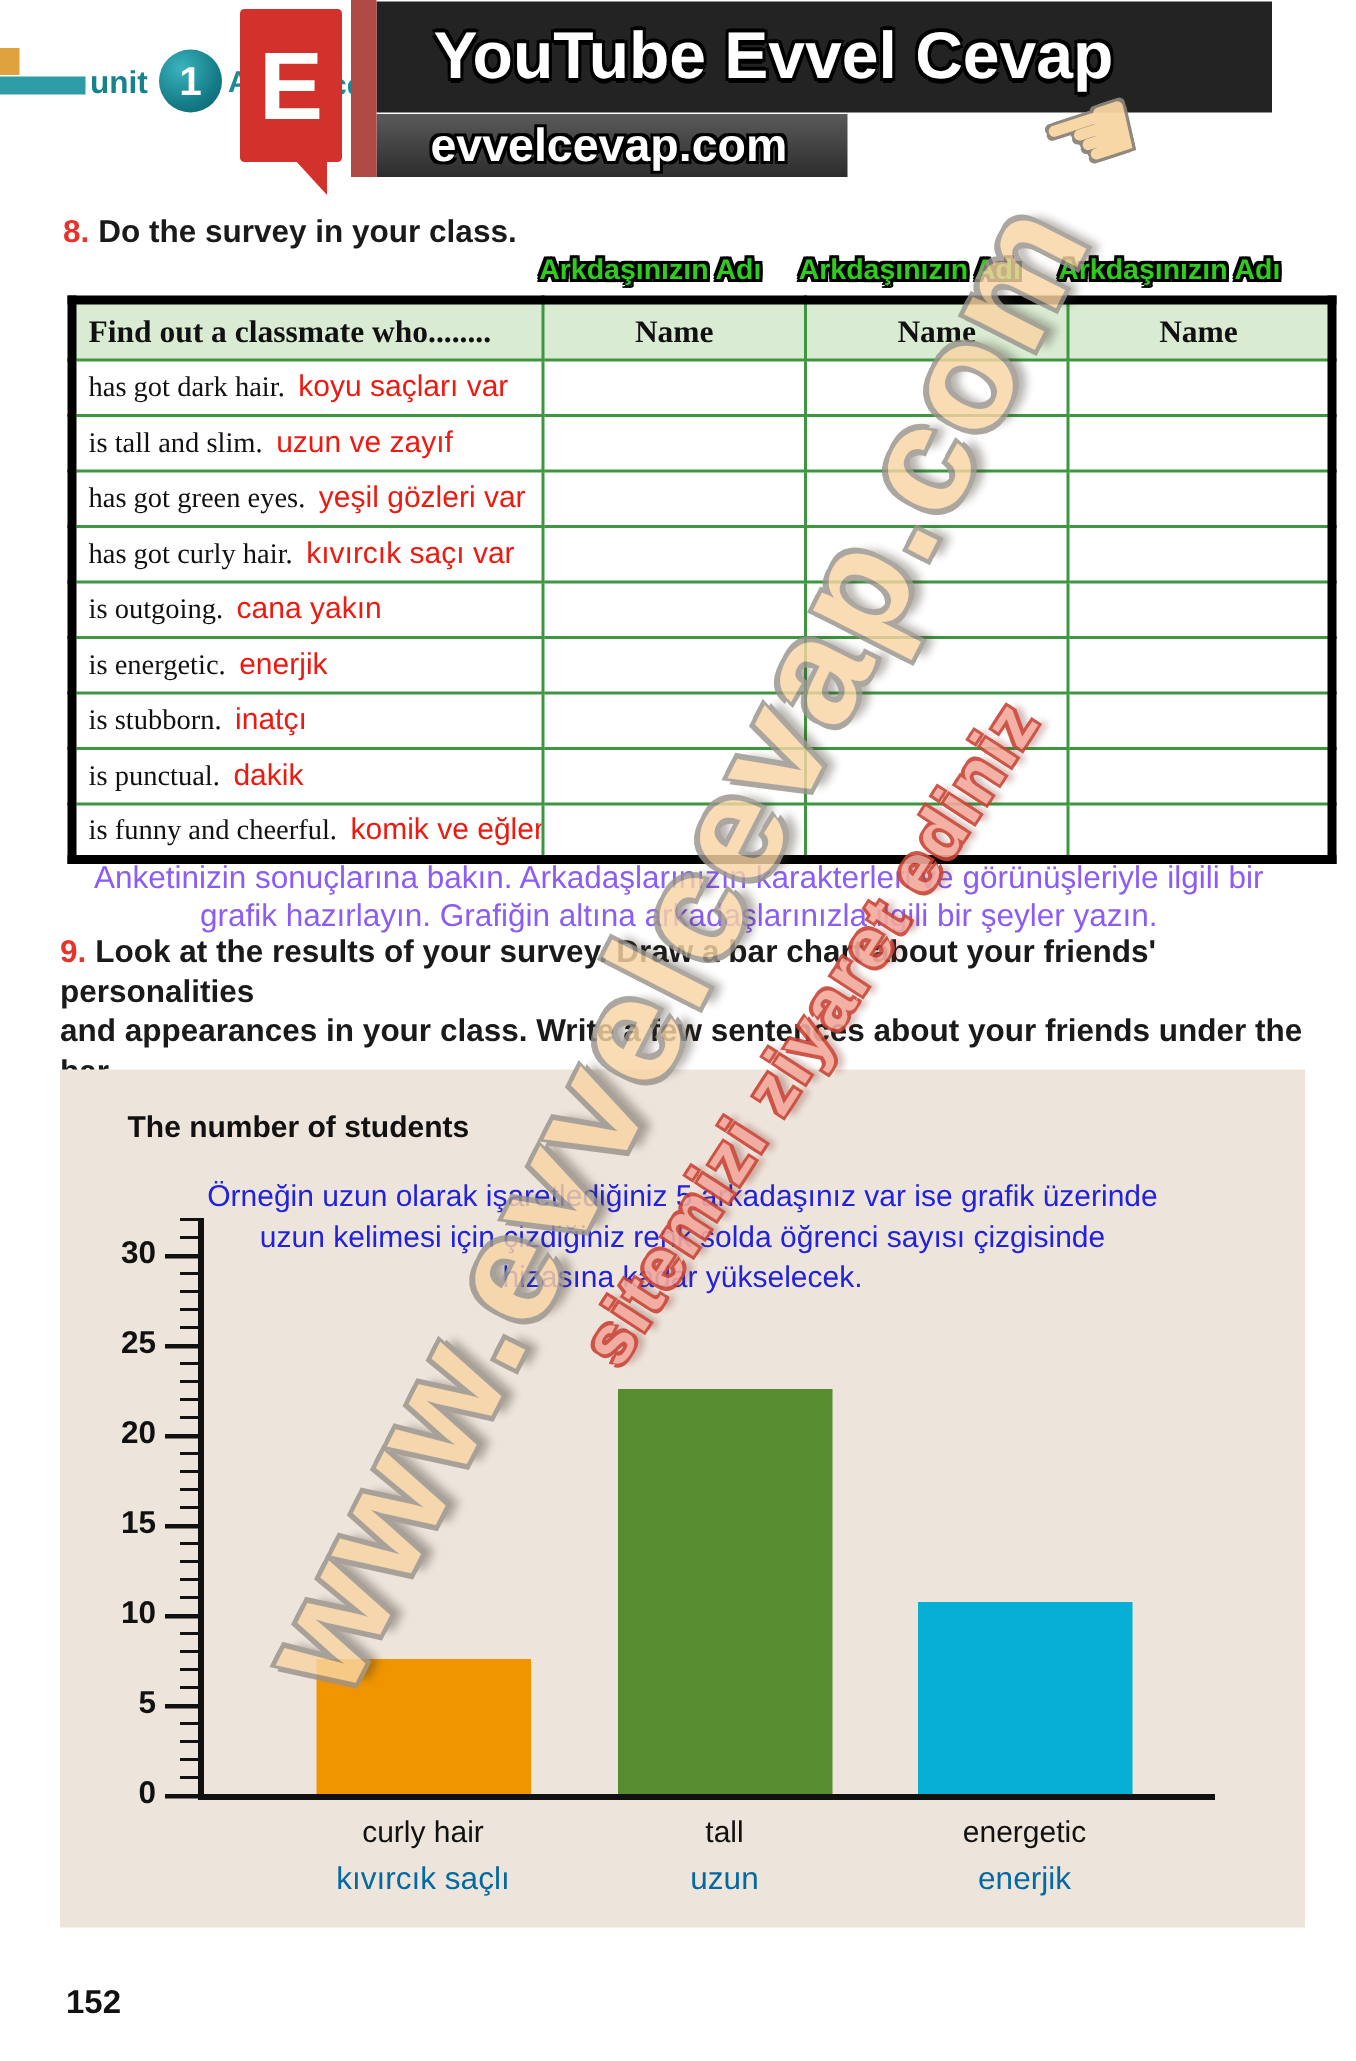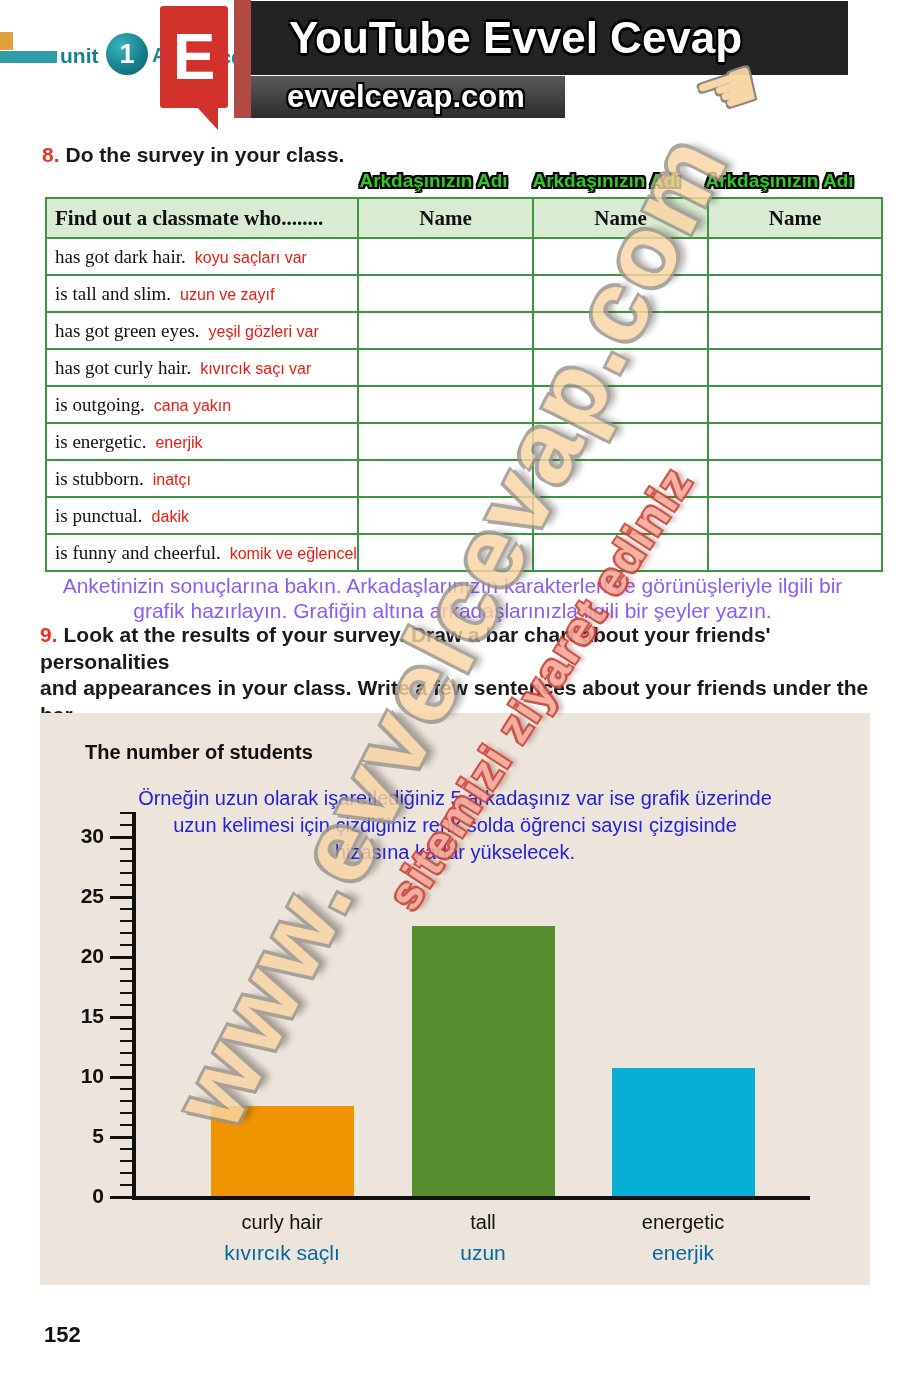--- a/index.html
+++ b/index.html
@@ -34,29 +34,29 @@
   .ex-num{color:#E8322A;margin-right:6px;}
   .ex8{left:42px;top:143px;}
   .ex9{left:40px;top:622px;width:830px;line-height:26.5px;}
 
   
   .glabel{top:170px;height:24px;text-align:center;font-size:19px;font-weight:bold;color:#2FCC1F;white-space:nowrap;
     text-shadow:-2px -2px 0 #000,2px -2px 0 #000,-2px 2px 0 #000,2px 2px 0 #000,0 -2px 0 #000,0 2px 0 #000,-2px 0 0 #000,2px 0 0 #000;}
 
   
   table.survey{position:absolute;left:45px;top:197px;width:820px;border-collapse:collapse;table-layout:fixed;
-               border:2px solid #000000;background:#fff;}
+               border:6px solid #000000;background:#fff;}
   table.survey td,table.survey th{border:2px solid #3E9640;padding:0;}
   table.survey tr.hd{height:40px;background:#D9EBD2;}
   table.survey tr.hd th{font-family:"Liberation Serif",serif;font-size:21px;font-weight:bold;color:#111;}
   table.survey tr.hd th.c1{text-align:left;padding-left:8px;}
   table.survey tr{height:37px;}
   td.c1{padding-left:8px !important;white-space:nowrap;overflow:hidden;}
   td.c1 .en{font-family:"Liberation Serif",serif;font-size:19px;color:#111;}
-  td.c1 .tr-red{font-family:"Liberation Sans",sans-serif;font-size:16px;color:#ED1A10;margin-left:9px;}
+  td.c1 .tr-red{font-family:"Liberation Sans",sans-serif;font-size:20px;color:#ED1A10;margin-left:9px;}
 
   
   .blue-note{left:15px;top:574px;width:875px;text-align:center;color:#8b5cf6;font-size:21px;line-height:24.5px;}
 
   
   .panel{left:40px;top:713px;width:830px;height:572px;background:#EDE4DB;}
   .chart-title{left:45px;top:28px;font-size:20px;font-weight:bold;color:#111;}
   .chart-note{left:55px;top:72px;width:720px;text-align:center;color:#2222DD;font-size:20px;line-height:27px;}
   .ytick{background:#111;}
   .ylab{position:absolute;width:48px;text-align:right;font-size:21px;font-weight:bold;color:#111;}

